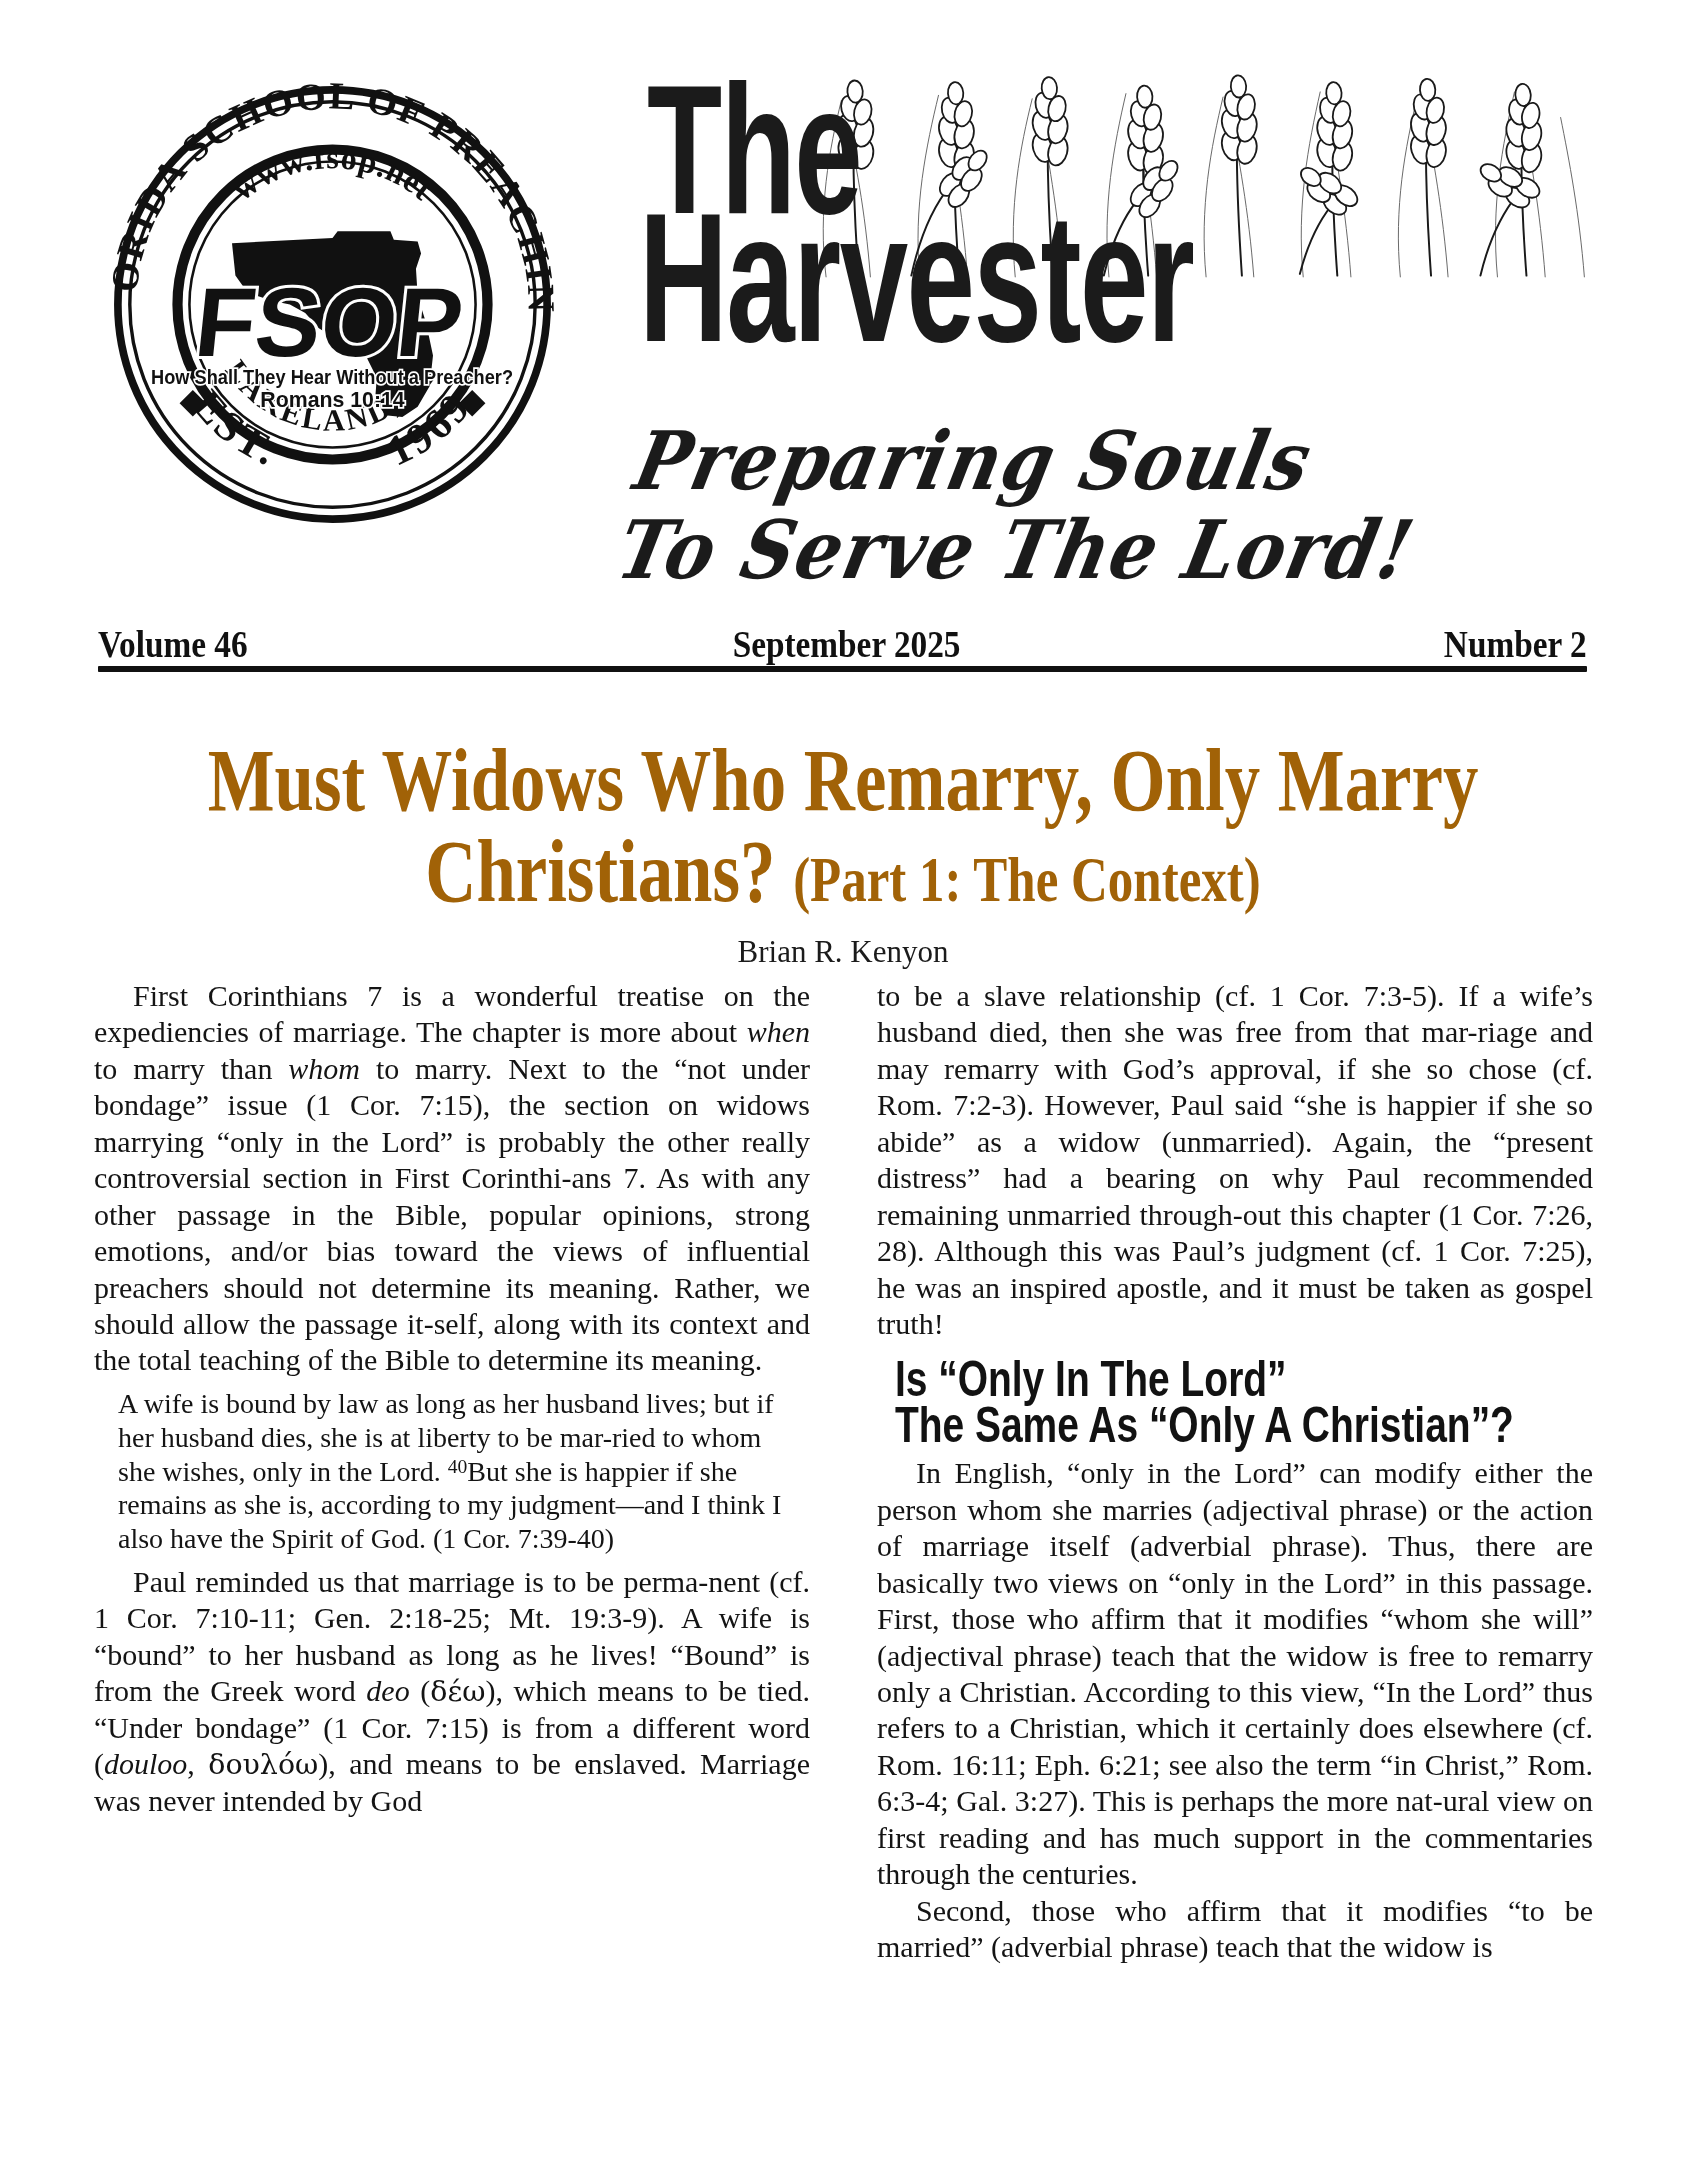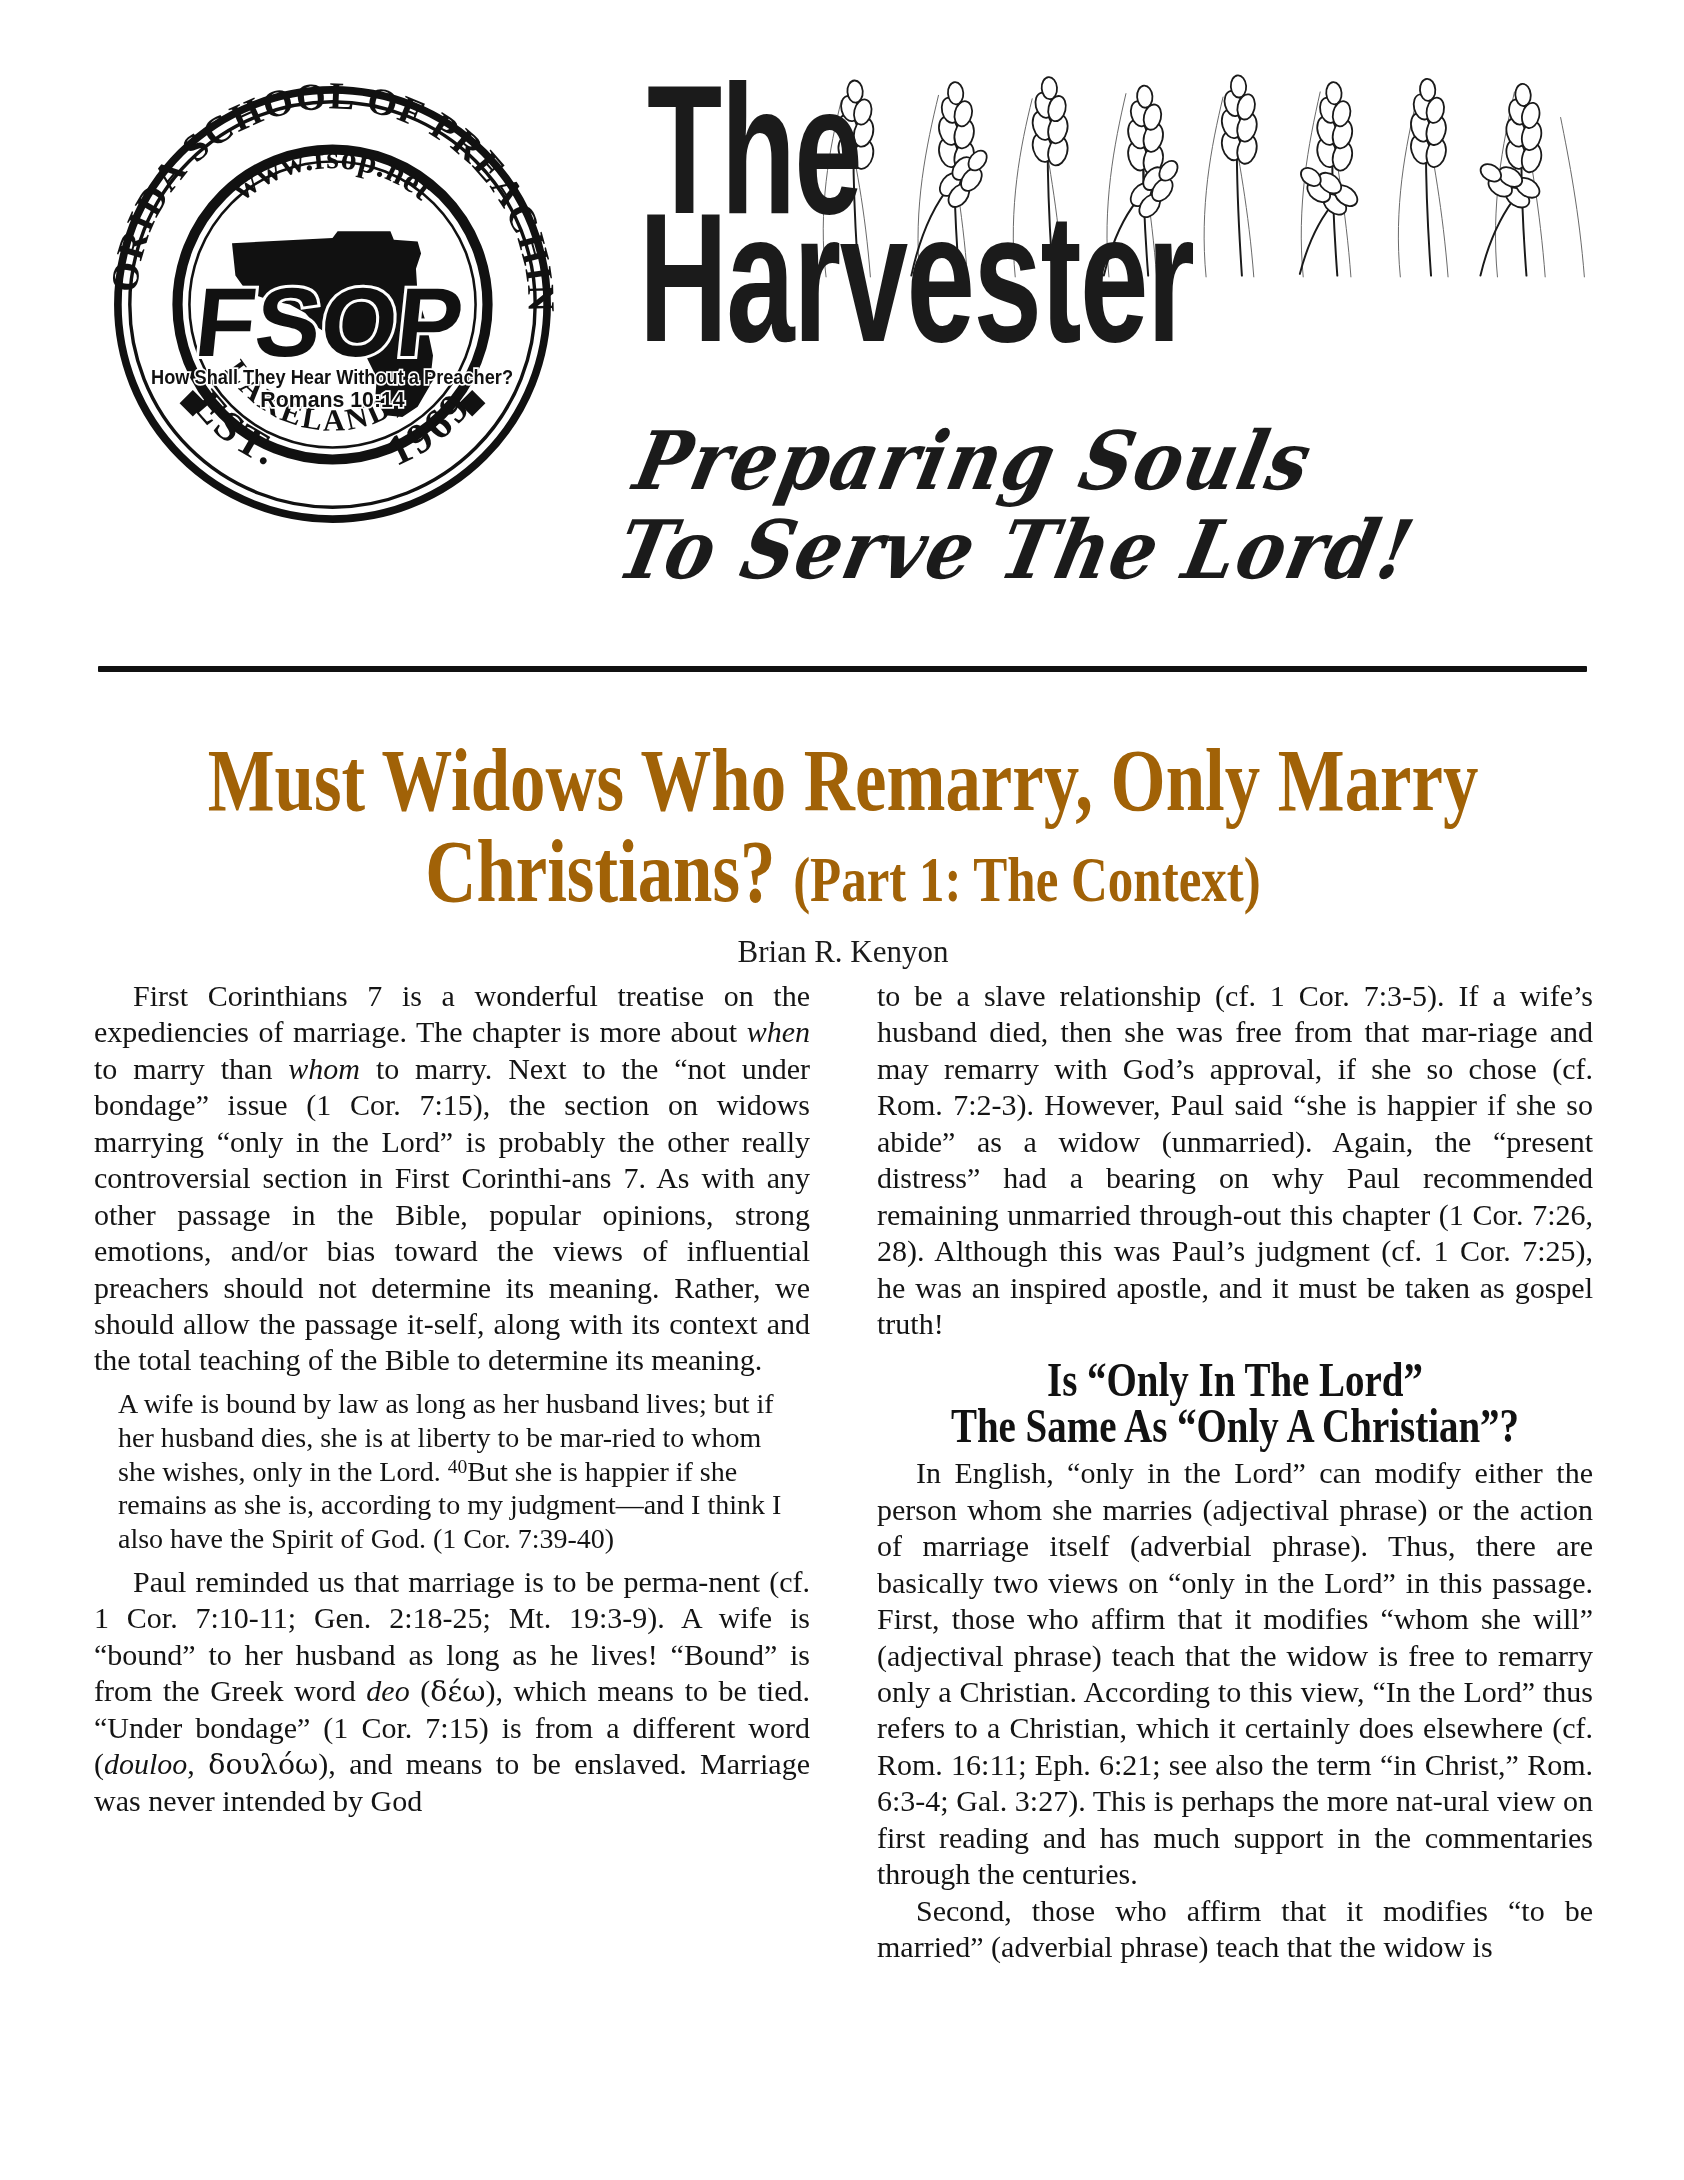--- a/index.html
+++ b/index.html
@@ -106,23 +106,23 @@
     line-height:1.215;
     text-align:justify;
     text-justify:inter-word;
     hyphens:manual;
     color:#141414;
   }
   .col p.indent { text-indent:39px; }
 
   .subhead {
     margin:11px 0 5.1px 0 !important;
-    text-align:center;
+    text-align:left;
     text-indent:0 !important;
-    font-family:Liberation Serif, serif;
+    font-family:Liberation Sans, sans-serif;
     font-weight:700;
     font-size:41px !important;
     line-height:1.12 !important;
     color:#121212;
   }
   .subhead .sh-inner { display:block; transform:scaleX(0.95) scaleY(1.20); transform-origin:center top; }
   .subhead.two-line { margin-bottom:10.2px !important; }
 
   blockquote.quote {
     margin:8.5px 0 8.5px 0;
@@ -334,20 +334,25 @@
       </div>
 
       <div class="title-main">The</div>
       <div class="title-main title-line2">Harvester</div>
 
       <div class="tagline tag1">Preparing Souls</div>
       <div class="tagline tag2">To Serve The Lord!</div>
     </div>
   </div>
 
+  <div class="volbar">
+    <span class="vol-left">Volume 46</span>
+    <span class="vol-mid">September 2025</span>
+    <span class="vol-right">Number 2</span>
+  </div>
   <div class="rule"></div>
 
   <h1 class="headline">
     <span class="hl-inner">
       <span>Must Widows Who Remarry, Only Marry Christians?</span>
       <span class="hl-sub">(Part 1: The Context)</span>
     </span>
   </h1>
 
   <div class="byline">Brian R. Kenyon</div>

